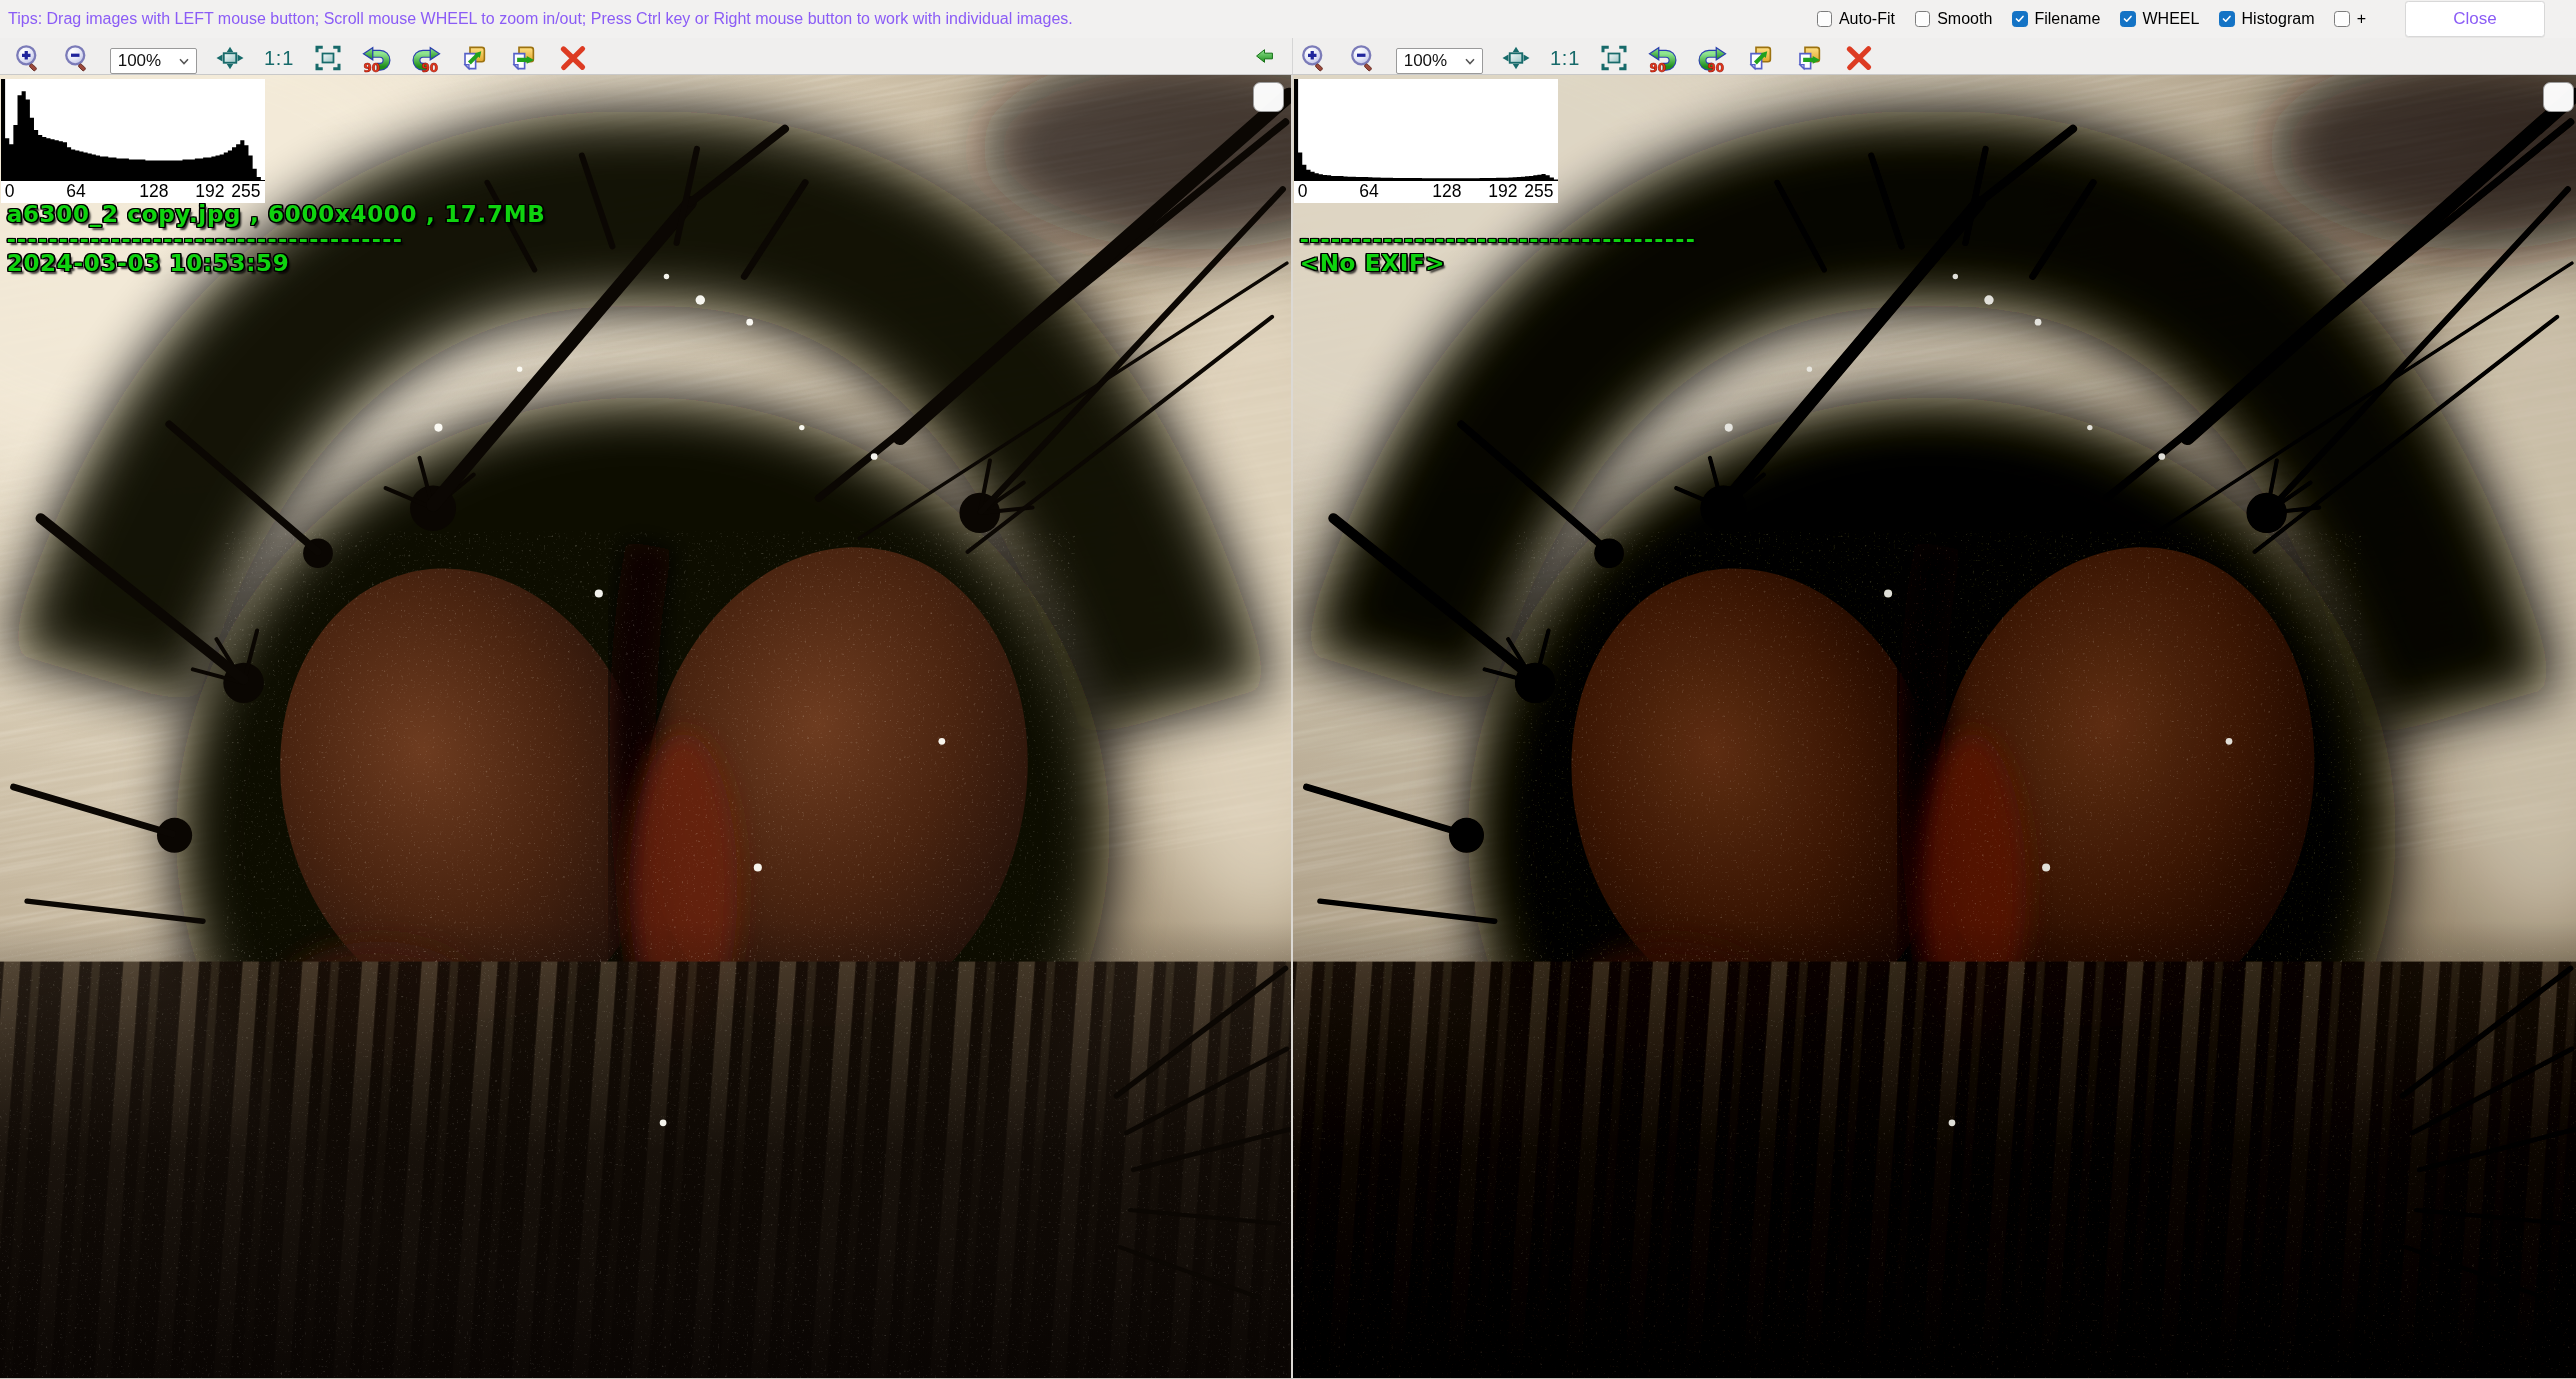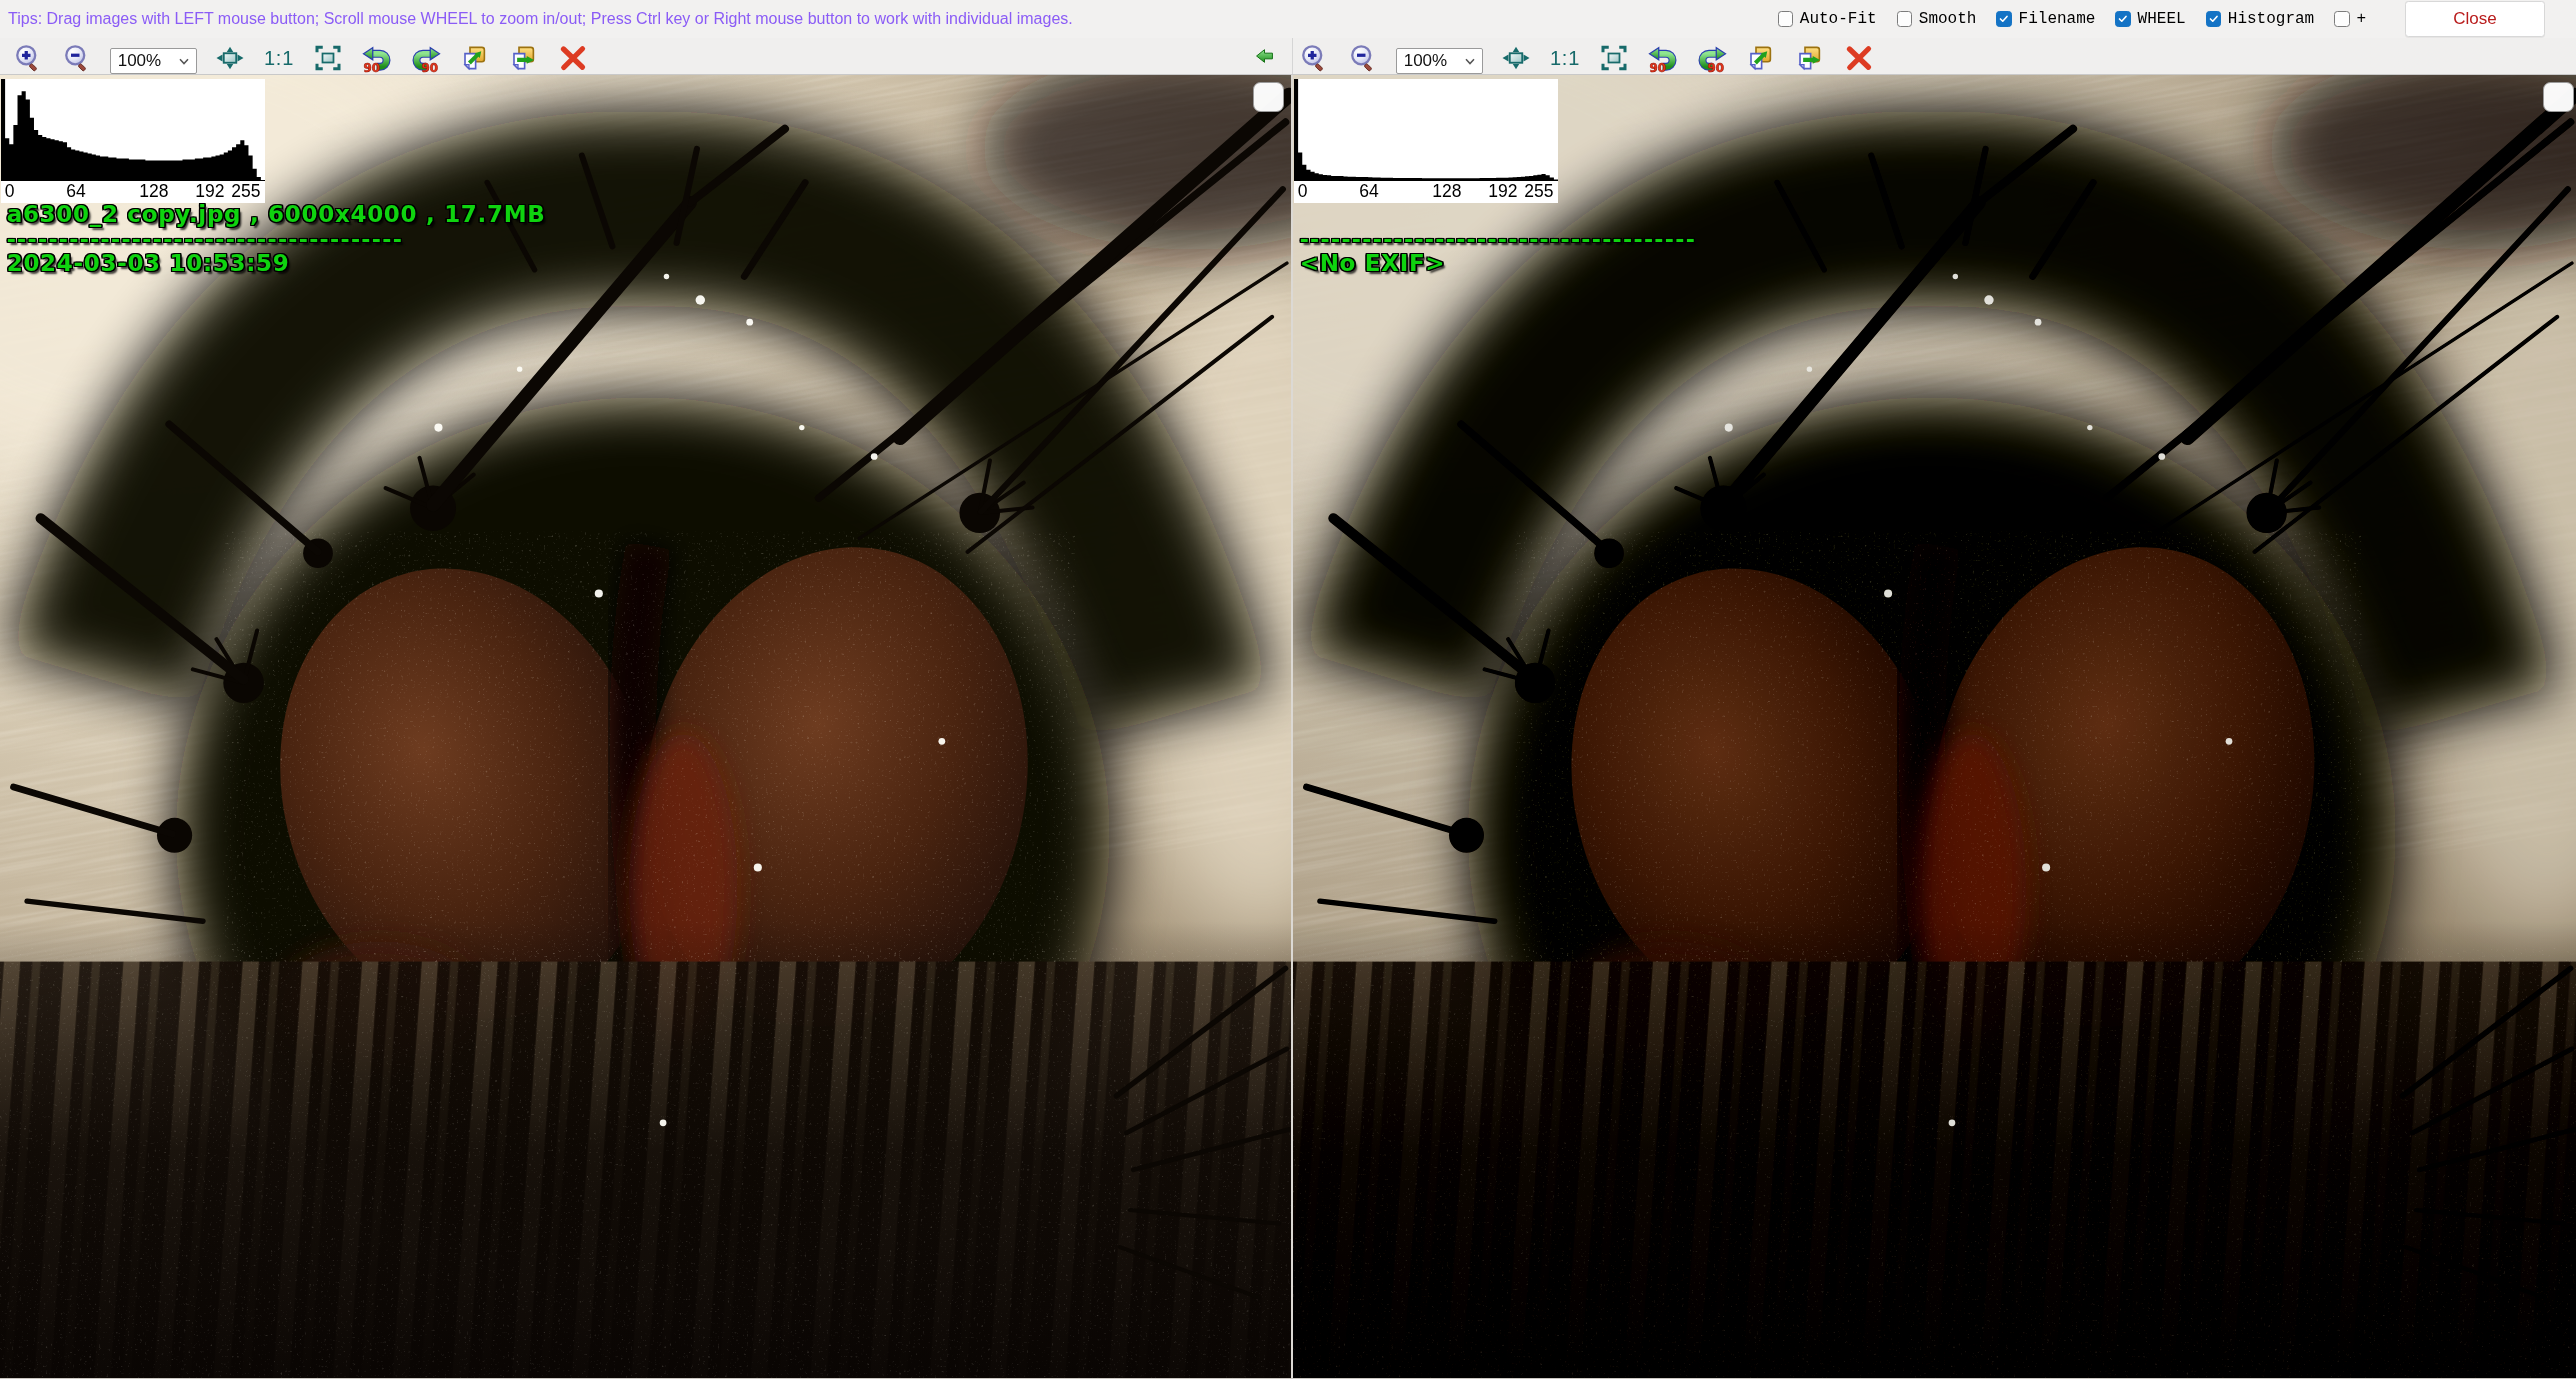--- a/index.html
+++ b/index.html
@@ -20,24 +20,24 @@
     display:flex;align-items:center;gap:20px;
   }
   .toggle{display:flex;align-items:center;gap:6.7px;cursor:default;}
   .cb{
     width:15.5px;height:15.5px;border:1.3px solid #7c7c7c;border-radius:3.4px;
     background:#fdfdfd;box-sizing:border-box;display:flex;align-items:center;justify-content:center;
   }
   .toggle.on .cb{background:var(--accent,#1473c5);border-color:var(--accent,#1473c5);}
   .cb svg{display:none;width:11.4px;height:11.4px;}
   .toggle.on .cb svg{display:block;}
-  .toggle-label{font-size:16px;color:#000;font-family:Liberation Mono, monospace;}
+  .toggle-label{font-size:16px;color:#000;}
   .close-btn{
     margin-left:19px;width:138px;height:34px;background:#ffffff;
-    border:0.7px solid #d8d8d8;border-radius:3.4px;font-size:17px;color:#b91c1c;
+    border:0.7px solid #d8d8d8;border-radius:3.4px;font-size:17px;color:#8b5cf6;
     display:flex;align-items:center;justify-content:center;
     box-shadow:0 0.7px 0.7px rgba(0,0,0,.05);
   }
   
   .toolbar-row{
     position:absolute;top:38px;left:0;width:2576px;height:36px;
     background:#f0efee;border-bottom:0.7px solid #c9c9c9;
   }
   .tb-sep{position:absolute;left:1292px;top:0;width:0.7px;height:36px;background:#d5d5d5;}
   .toolbar{

